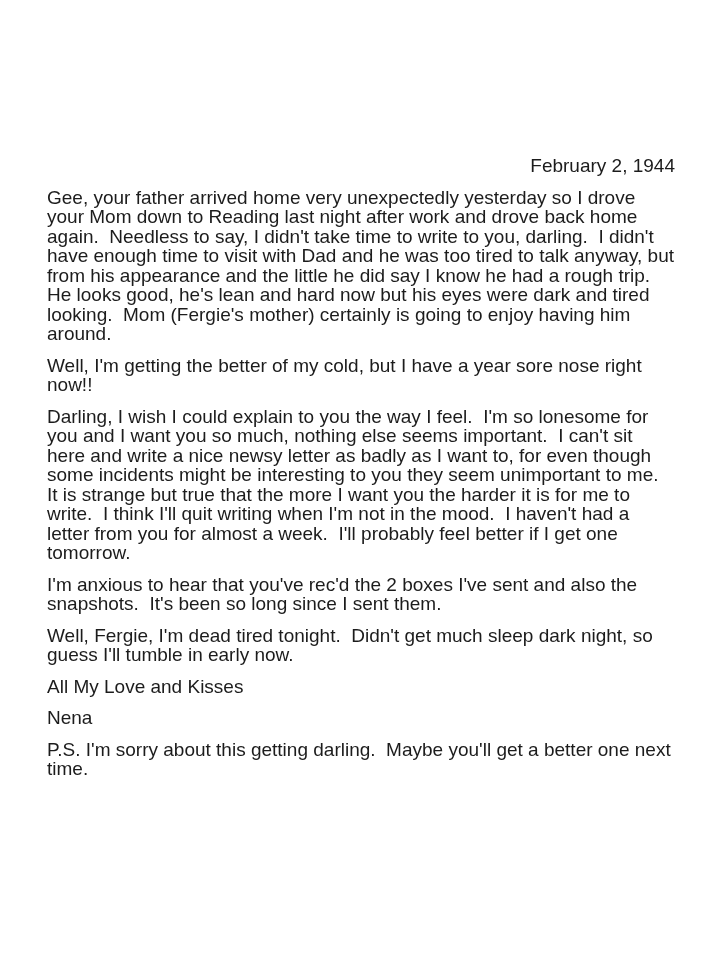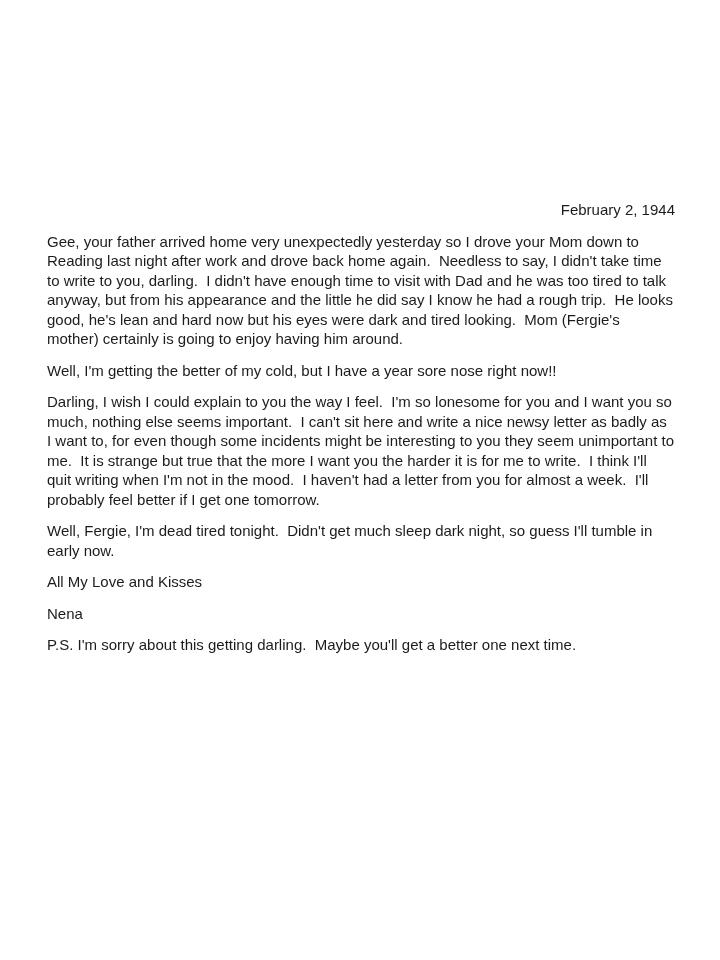--- a/index.html
+++ b/index.html
@@ -15,23 +15,22 @@
     color: #1c1c1c;
   }
   .page {
     box-sizing: border-box;
     width: 720px;
     height: 960px;
     padding: 156px 45px 0 47px;
     background: #ffffff;
   }
   .letter {
-    font-size: 15px;
+    font-size: 19px;
     line-height: 19.5px;
-    margin-top: 44px;
   }
   .letter p {
     margin: 0 0 12px 0;
     white-space: pre-wrap;
   }
   .date-line {
     text-align: right;
   }
   .centered {
     text-align: left;
@@ -39,18 +38,19 @@
 </style>
 </head>
 <body>
 
 <div class="page">
   <div class="letter">
     <p class="date-line">February 2, 1944</p>
     <p>Gee, your father arrived home very unexpectedly yesterday so I drove your Mom down to Reading last night after work and drove back home again.  Needless to say, I didn't take time to write to you, darling.  I didn't have enough time to visit with Dad and he was too tired to talk anyway, but from his appearance and the little he did say I know he had a rough trip.  He looks good, he's lean and hard now but his eyes were dark and tired looking.  Mom (Fergie's mother) certainly is going to enjoy having him around.</p>
     <p>Well, I'm getting the better of my cold, but I have a year sore nose right now!!</p>
     <p>Darling, I wish I could explain to you the way I feel.  I'm so lonesome for you and I want you so much, nothing else seems important.  I can't sit here and write a nice newsy letter as badly as I want to, for even though some incidents might be interesting to you they seem unimportant to me.  It is strange but true that the more I want you the harder it is for me to write.  I think I'll quit writing when I'm not in the mood.  I haven't had a letter from you for almost a week.  I'll probably feel better if I get one tomorrow.</p>
+    <p>I'm anxious to hear that you've rec'd the 2 boxes I've sent and also the snapshots.  It's been so long since I sent them.</p>
     <p>Well, Fergie, I'm dead tired tonight.  Didn't get much sleep dark night, so guess I'll tumble in early now.</p>
     <p class="centered">All My Love and Kisses</p>
     <p class="centered">Nena</p>
     <p>P.S. I'm sorry about this getting darling.  Maybe you'll get a better one next time.</p>
   </div>
 </div>
 
 </body></html>

